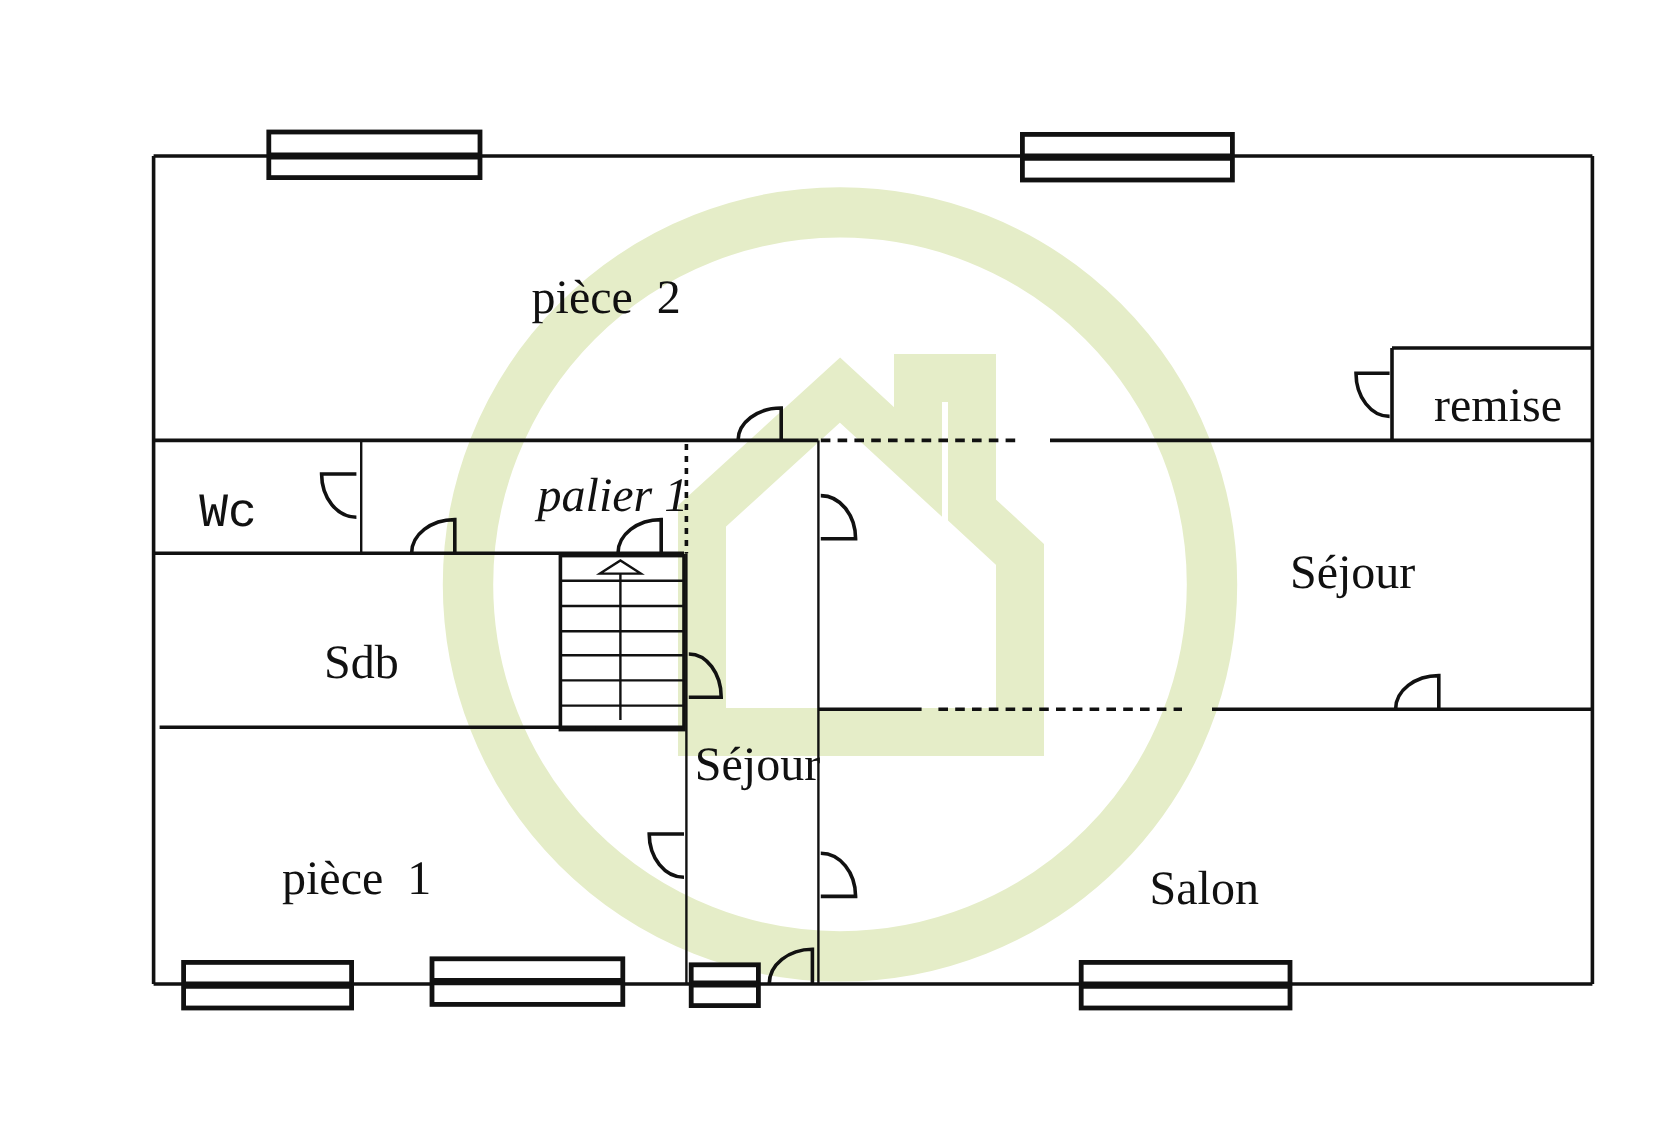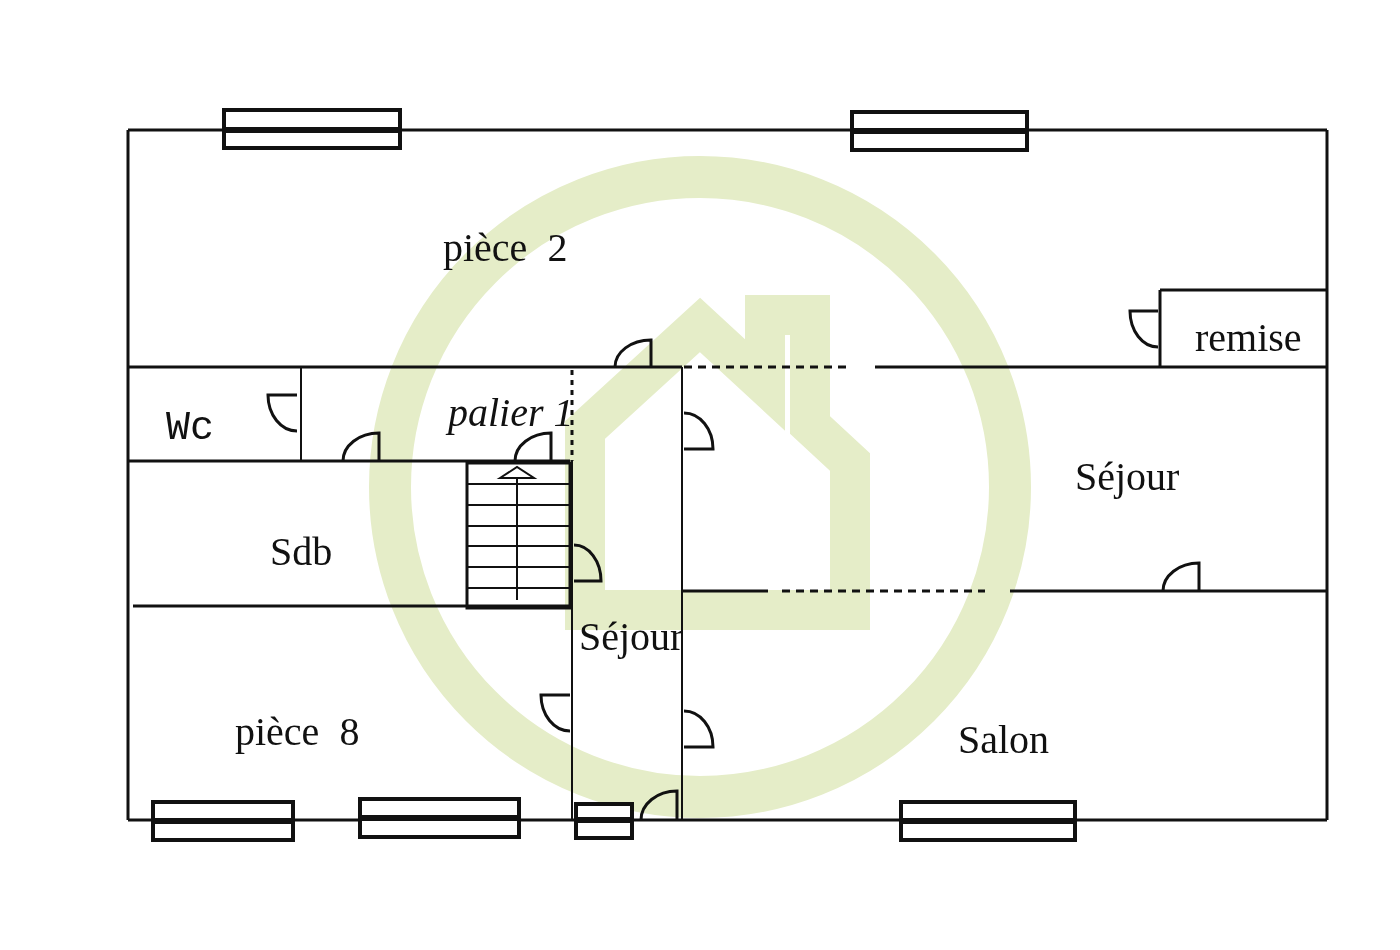--- a/index.html
+++ b/index.html
@@ -114,14 +114,14 @@
   </g>
 </svg>
 
 <div class="lbl" style="left:443px; top:228px;">pièce  2</div>
 <div class="lbl" style="left:1195px; top:318px;">remise</div>
 <div class="lbl" style="left:166px; top:409px;font-family:Liberation Mono, monospace;">Wc</div>
 <div class="lbl" style="left:448px; top:393px;font-style:italic;">palier 1</div>
 <div class="lbl" style="left:1075px; top:457px;">Séjour</div>
 <div class="lbl" style="left:270px; top:532px;text-align:center;">Sdb</div>
 <div class="lbl" style="left:579px; top:617px;">Séjour</div>
-<div class="lbl" style="left:235px; top:712px;">pièce  8</div>
+<div class="lbl" style="left:235px; top:712px;">pièce  1</div>
 <div class="lbl" style="left:958px; top:720px;text-align:center;">Salon</div>
 
 </body></html>

